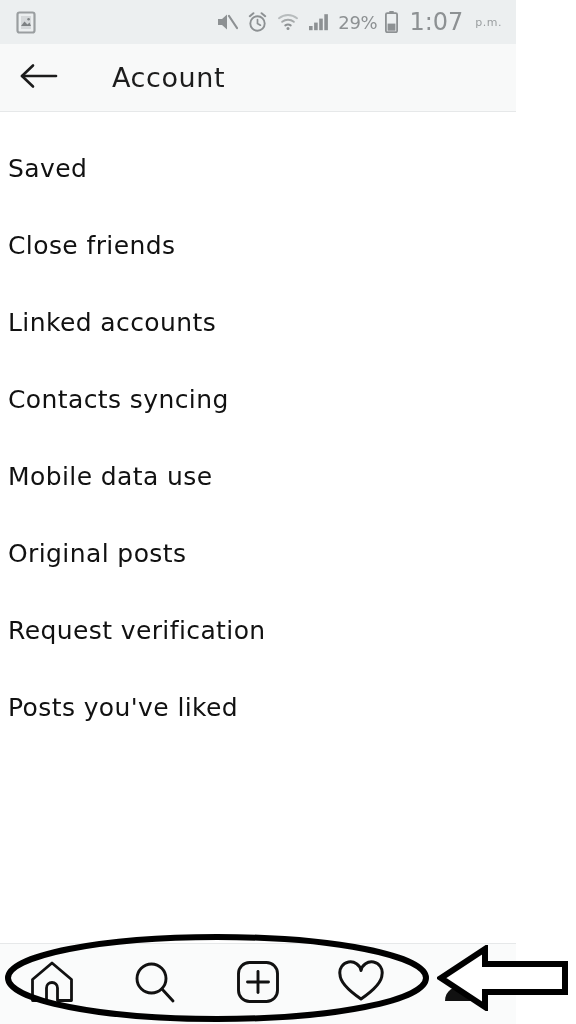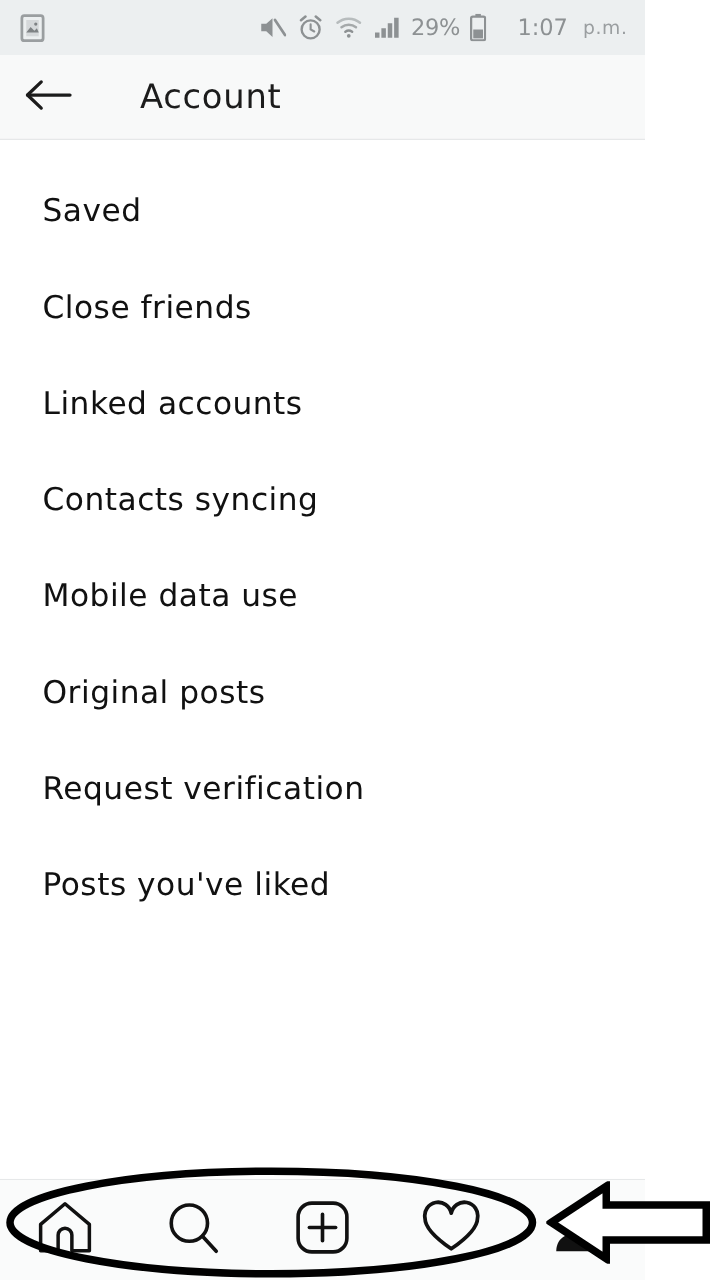--- a/index.html
+++ b/index.html
@@ -31,26 +31,26 @@
     color:#8d9193;
   }
   .stat-ico { display:block; }
   #battery-pct {
     font-family:"DejaVu Sans", sans-serif;
     font-size:18px; color:#8d9193; letter-spacing:-0.3px;
     margin-right:-1px;
   }
   #clock-time {
     font-family:"DejaVu Sans", sans-serif;
-    font-size:18px; color:#8d9193; letter-spacing:0px;
-    margin-left:16px;
+    font-size:24px; color:#8d9193; letter-spacing:0px;
+    margin-left:2px;
   }
   #clock-suffix {
     font-family:"DejaVu Sans", sans-serif;
-    font-size:15px; color:#9a9ea0; letter-spacing:0.5px;
+    font-size:11px; color:#9a9ea0; letter-spacing:0.5px;
     margin-left:3px;
   }
 
   
   #header {
     height:68px; flex:0 0 68px;
     background:#f8f9f9;
     display:flex; align-items:center;
     border-bottom:1px solid #e6e8e9;
     padding-left:16px;
@@ -70,21 +70,21 @@
   
   #settings-list {
     flex:1 1 auto;
     position:relative;
     background:#ffffff;
     padding-top:18px;
   }
   .list-item {
     height:77px;
     display:flex; align-items:center;
-    padding-left:34px;
+    padding-left:8px;
   }
   .item-label {
     font-family:"DejaVu Sans", sans-serif;
     font-size:25px;
     color:#111111;
     letter-spacing:0.4px;
     line-height:1;
   }
   .item-label.link { color:#5aa4e8; }
 

